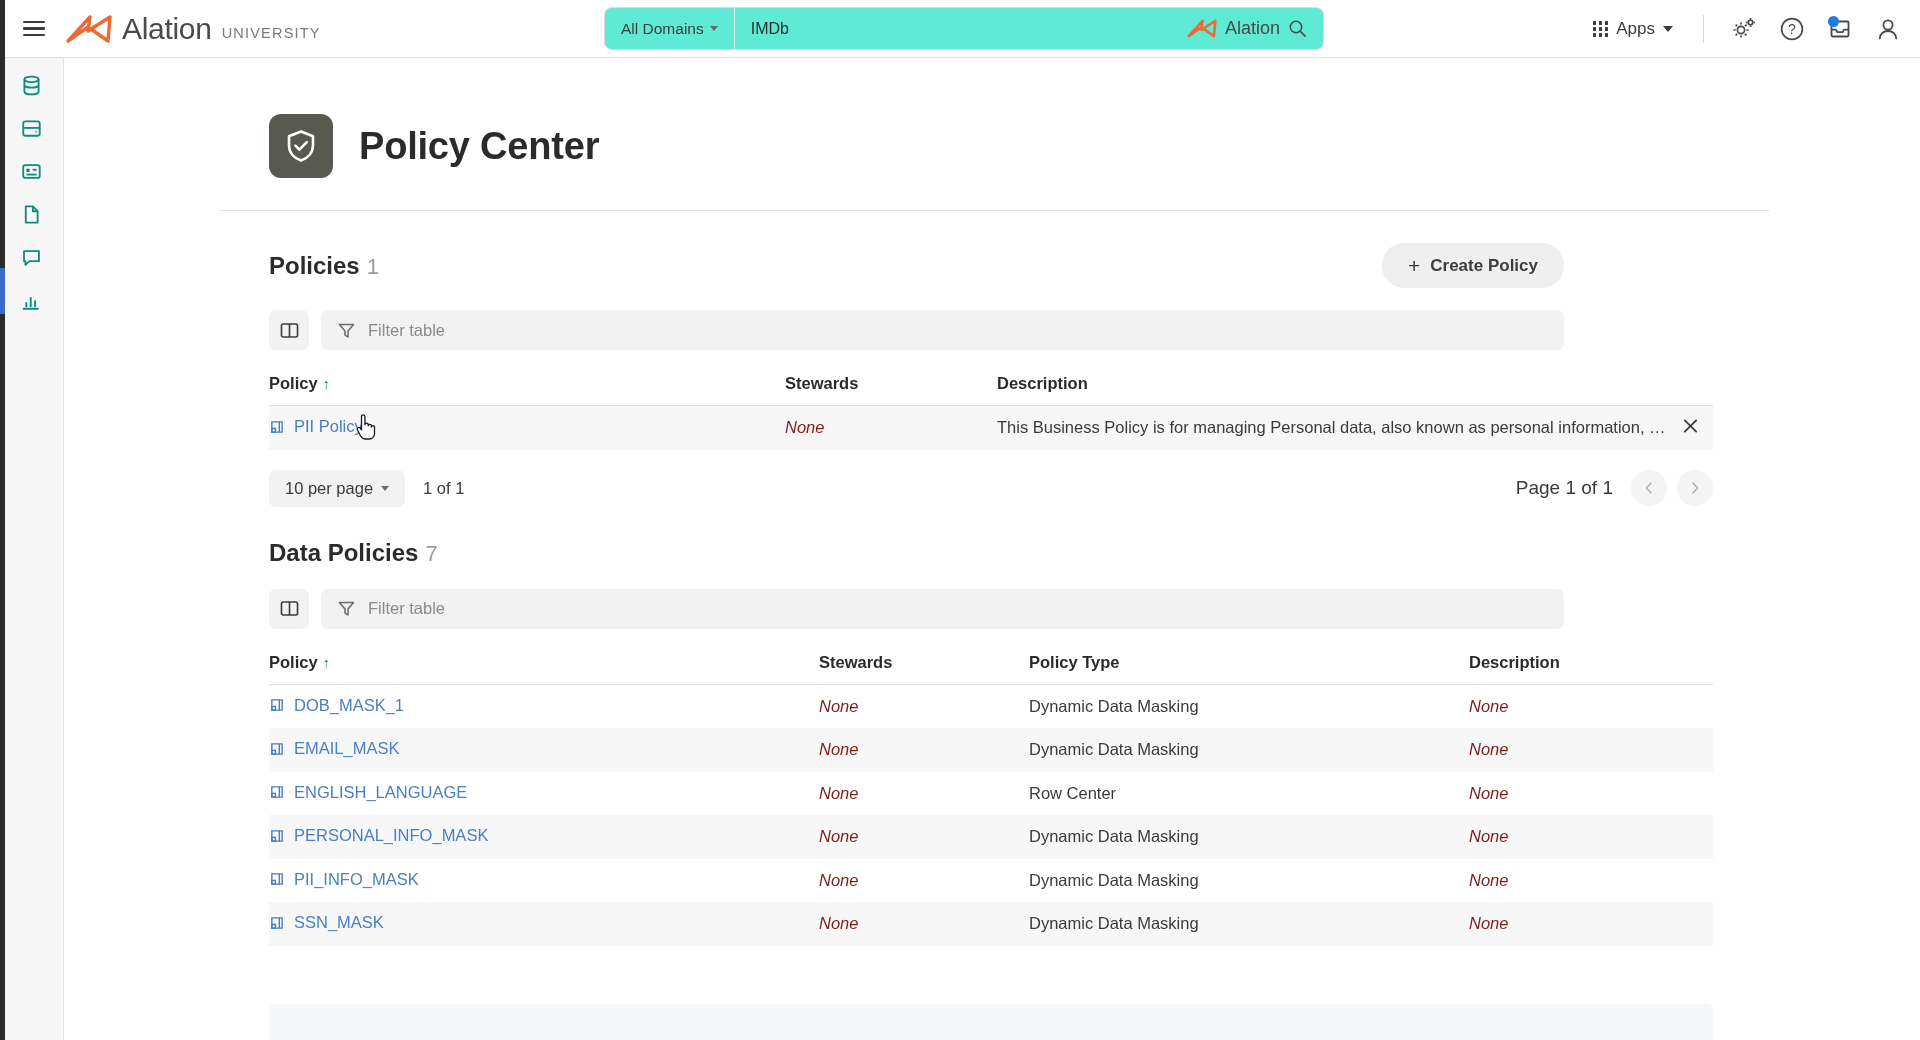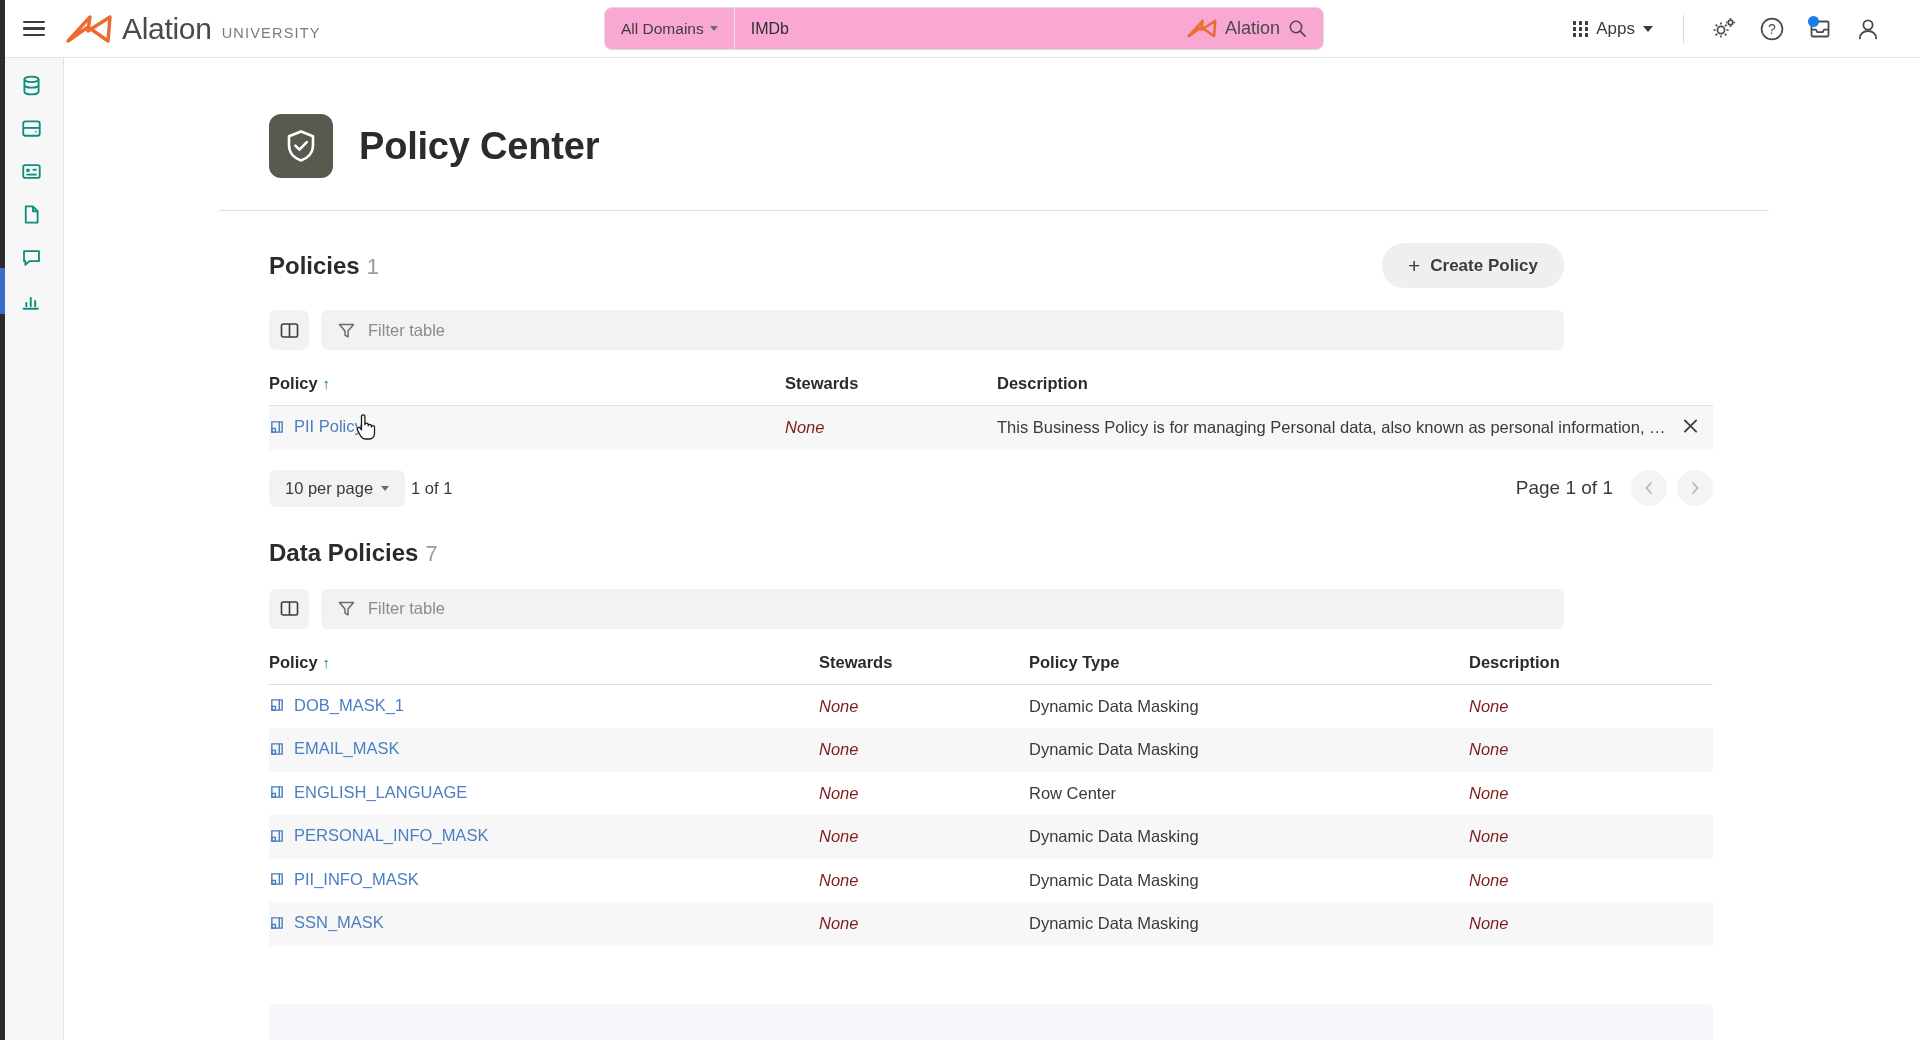--- a/index.html
+++ b/index.html
@@ -27,41 +27,41 @@
   .brand { display:flex; align-items:flex-end; gap:10px; margin-left: 16px; }
   .brand-logo { width: 46px; height: 30px; }
   .brand-name { font-size: 30px; font-weight: 400; color: #4a4a4a; letter-spacing: -0.3px; line-height: 1; }
   .brand-sub { font-size: 14.5px; letter-spacing: 1.2px; color: #7b7b7b; line-height: 1; padding-bottom: 3px; }
 
   
   .searchwrap {
     position:absolute; left: 604px; top: 7px;
     width: 720px; height: 43px;
     border: 1px solid #dcdcdc; border-radius: 8px;
-    background:#f9a8d4; display:flex; align-items:center;
+    background:#5eead4; display:flex; align-items:center;
   }
   .domain-sel {
     display:flex; align-items:center; gap:6px;
     padding: 0 16px; height: 100%;
     border-right: 1px solid #e6e6e6;
     font-size: 15.5px; color:#3d3d3d; cursor:pointer; white-space:nowrap;
   }
   .chev { width:0;height:0;border-left:4.5px solid transparent;border-right:4.5px solid transparent;border-top:5px solid #6a6a6a; }
   .search-input {
     flex:1; height:100%; border:none; outline:none;
     padding: 0 16px; font-size: 16px; color:#2f2f2f;
     font-family:Liberation Sans, sans-serif; background:transparent;
   }
   .search-right { display:flex; align-items:center; gap:8px; padding-right:16px; }
   .search-right .mini-logo { width:30px; height:19px; }
   .search-right .mini-name { font-size:18px; color:#4a4a4a; }
   .mag { width:19px; height:19px; }
 
   
-  .right-cluster { position:absolute; right:28px; top:0; height:58px; display:flex; align-items:center; gap:0; }
+  .right-cluster { position:absolute; right:8px; top:0; height:58px; display:flex; align-items:center; gap:0; }
   .apps-btn { display:flex; align-items:center; gap:8px; padding: 0 14px; cursor:pointer; }
   .grid-dots { display:grid; grid-template-columns:repeat(3,3.3px); grid-template-rows:repeat(3,3.3px); gap:2.6px; }
   .grid-dots i { background:#3c3c3c; border-radius:0.5px; display:block; width:3.3px; height:3.3px; }
   .apps-label { font-size:17px; color:#3c3c3c; }
   .caret-dn { width:0;height:0;border-left:5px solid transparent;border-right:5px solid transparent;border-top:6px solid #3c3c3c; }
   .vdiv { width:1px; height:28px; background:#dadada; margin: 0 16px; }
   .ic-btn { width:48px; height:48px; display:flex; align-items:center; justify-content:center; cursor:pointer; position:relative; }
   .notif-dot { position:absolute; width:11px; height:11px; border-radius:50%; background:#1a7ee8; top:11px; left:12px; }
 
   
@@ -121,21 +121,21 @@
   tbody td { font-size:16.5px; color:#3a3a3a; padding: 11px 0; vertical-align:middle; }
   tbody tr.odd { background:#f7f7f7; }
   tbody tr.even { background:#ffffff; }
   .pol-link { color:#4a7fc1; display:inline-flex; align-items:center; gap:9px; cursor:pointer; }
   .pol-link .lbl { text-decoration:none; }
   .none-val { color:#7f1d1d; font-style:italic; }
   .desc-cell { position:relative; padding-right:46px; white-space:nowrap; overflow:hidden; text-overflow:ellipsis; }
   .x-close { position:absolute; right:14px; top:50%; transform:translateY(-50%); cursor:pointer; }
 
   .pager { display:flex; align-items:center; justify-content:space-between; margin-top:20px; width:1444px; }
-  .pager-left { display:flex; align-items:center; gap:6px; }
+  .pager-left { display:flex; align-items:center; gap:18px; }
   .perpage {
     display:flex; align-items:center; gap:8px; background:#f2f2f2;
     border-radius:7px; padding: 9px 16px; font-size:16.5px; color:#3a3a3a; cursor:pointer;
   }
   .pg-info { font-size:16.5px; color:#3a3a3a; }
   .pager-right { display:flex; align-items:center; gap:10px; }
   .pg-label { font-size:19px; color:#3a3a3a; margin-right:8px; }
   .circ-btn {
     width:36px; height:36px; border-radius:50%; background:#f4f4f4;
     display:flex; align-items:center; justify-content:center; cursor:pointer;

